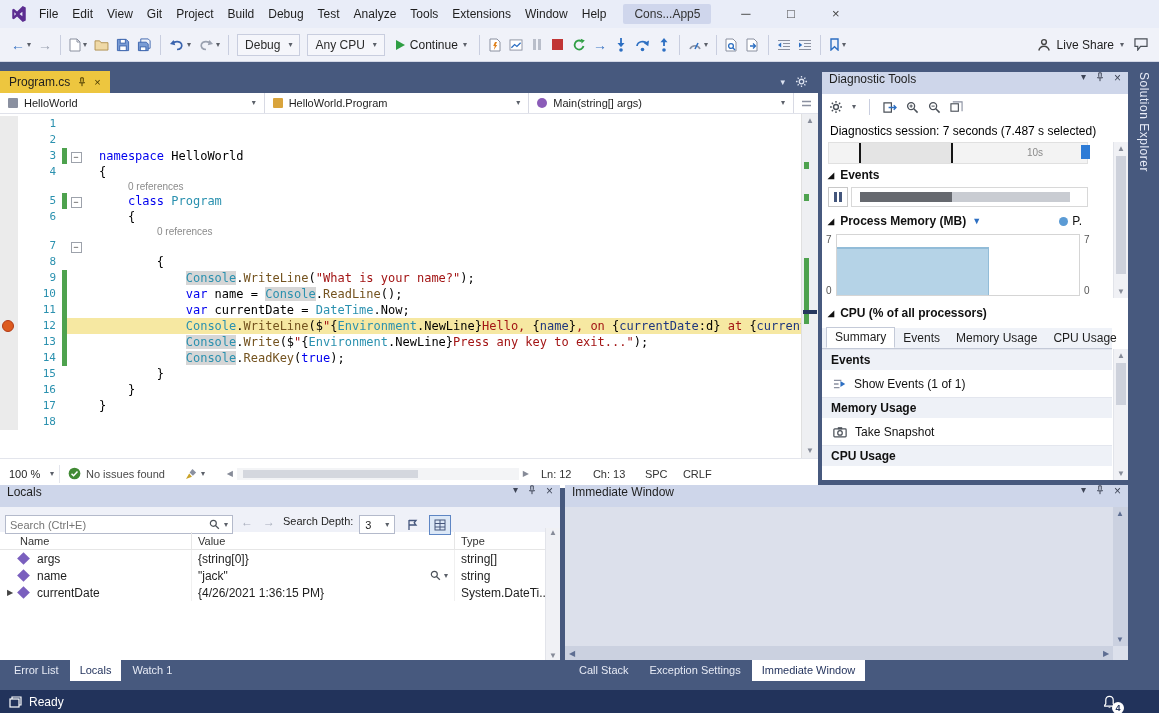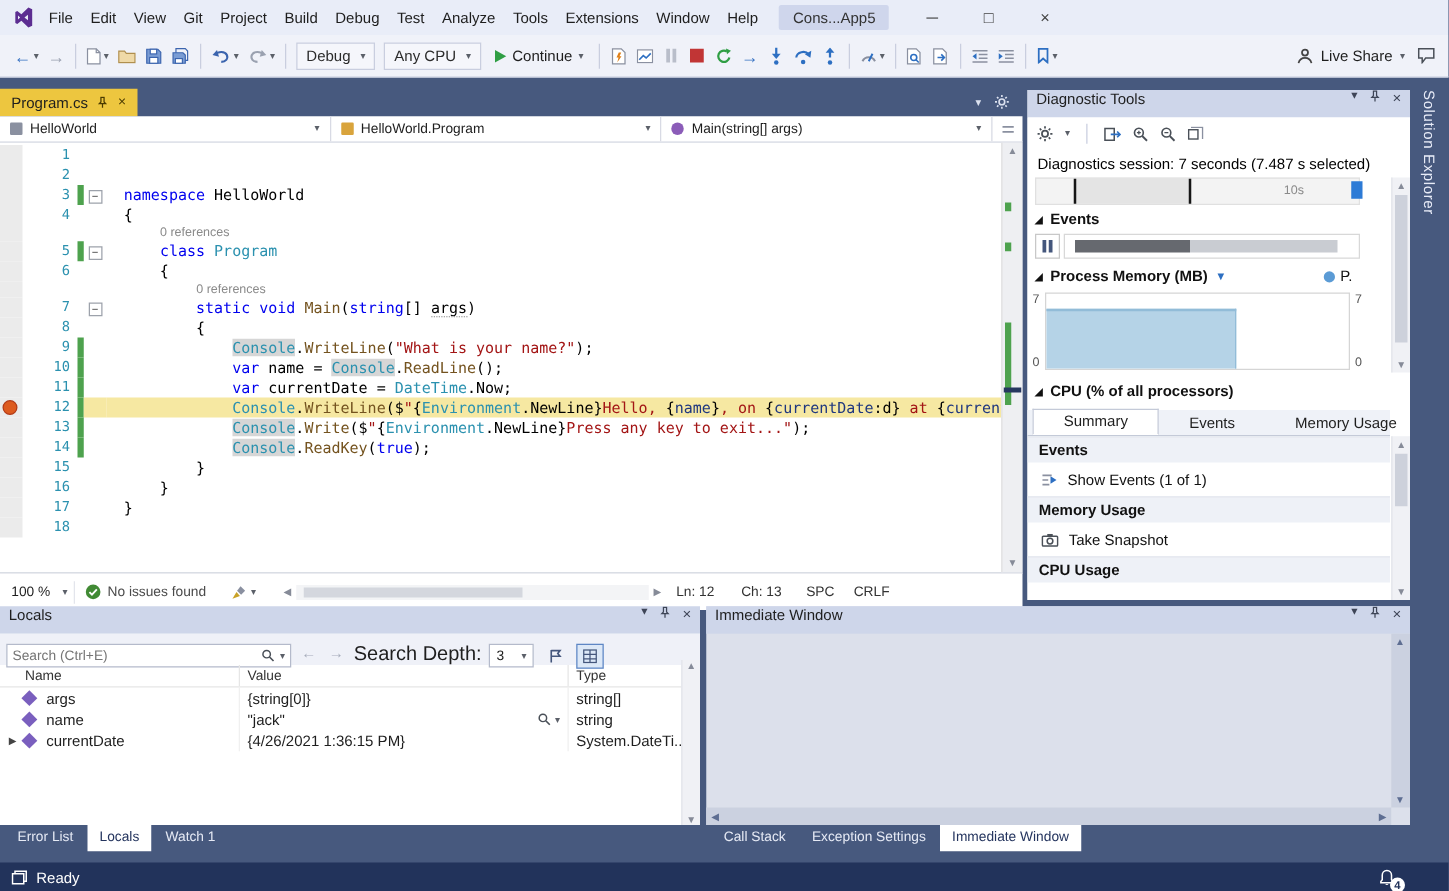--- a/index.html
+++ b/index.html
@@ -106,36 +106,36 @@
 .pausebox{width:20px;height:20px;border:1px solid #C8C8C8;display:flex;align-items:center;justify-content:center;gap:2px}
 .pausebox i{width:3px;height:10px;background:#44567C}
 .evttrack{flex:1;height:20px;border:1px solid #D8D8D8;background:#FFF;position:relative}
 .evseg1{position:absolute;left:8px;top:4px;width:92px;height:10px;background:#66696F}
 .evseg2{position:absolute;left:100px;top:4px;width:118px;height:10px;background:#C9CCD2}
 .memchart{position:absolute;top:112px;left:0;width:290px;height:66px}
 .axlab{position:absolute;font-size:10px;color:#555}
 .membox{position:absolute;left:14px;top:2px;width:244px;bottom:2px;border:1px solid #D5D5D5;background:#FFF;overflow:hidden}
 .memarea{position:absolute;left:0;top:12px;bottom:0;width:63%;background:#B5D3E7;border-top:2px solid #92BCD8;border-right:1px solid #92BCD8}
 .dtabs{position:absolute;top:208px;left:0;width:290px;height:21px;background:#EFF2F8;border-bottom:1px solid #C4CAD8;display:flex;align-items:flex-end;padding-left:4px}
-.dtab{padding:2px 24px 3px;color:#1E1E1E;white-space:nowrap}
+.dtab{padding:2px 8px 3px;color:#1E1E1E;white-space:nowrap}
 .dtab.dactive{background:#FFF;border:1px solid #C4CAD8;border-bottom:1px solid #FFF}
 .summary{position:absolute;top:229px;left:0;width:290px;bottom:0;overflow:hidden}
 .srow-h{height:21px;background:#EEF1F7;display:flex;align-items:center;padding:0 9px;font-weight:bold;border-top:1px solid #E3E6EE;color:#111}
 .srow-i{height:27px;display:flex;align-items:center;gap:8px;padding:0 11px;color:#111}
 .sb-v{position:absolute;width:15px;background:#F0F1F5;border-left:1px solid #E2E4EA}
 .sb-v .ar{position:absolute;left:0;width:14px;text-align:center;font-size:8px;color:#868B98;height:13px;line-height:13px}
 .sb-th{position:absolute;left:2px;width:10px;background:#CDD1DB}
 
 
 .locals{position:absolute;top:485px;left:0;width:560px;height:175px;background:#FFF;display:flex;flex-direction:column}
 .ltb{height:25px;background:#EFF1F8;display:flex;align-items:flex-start;padding:8px 5px;gap:6px;flex:none}
 .lsearch{width:228px;height:19px;background:#FFF;border:1px solid #B4BACB;display:flex;align-items:center;padding:0 4px;gap:4px}
 .lsearch input{border:0;outline:0;flex:1;font:11px "Liberation Sans",sans-serif;color:#444;min-width:0}
 .lnav{color:#A7ADBB;font-size:12px;padding:0 2px}
-.ldepth{white-space:nowrap;font-size:16px}
+.ldepth{white-space:nowrap;font-size:11px}
 .ldcombo{width:36px;height:19px;background:#FFF;border:1px solid #B4BACB;display:flex;align-items:center;justify-content:space-between;padding:0 5px;font-size:11px}
 .licon{width:22px;height:20px;display:flex;align-items:center;justify-content:center}
 .licon.pressed{border:1px solid #5E86C4;background:#DCE8F7}
 .lgridhead{height:18px;display:flex;border-bottom:1px solid #E6E6E6;flex:none;font-size:11px;color:#333}
 .gh{display:flex;align-items:center;border-right:1px solid #E6E6E6;padding-left:6px}
 .gh.c0{width:192px;padding-left:20px}
 .gh.c1{width:263px}
 .gh.c2{flex:1;border-right:0}
 .lrows{flex:1;position:relative;overflow:hidden}
 .lrow{display:flex;height:17px;align-items:center;font-size:12px}
@@ -477,21 +477,20 @@
           <span class="g"></span>
           <span class="chg"></span>
           <span class="f"></span>
           <span class="code">0 references</span>
         </div>
         <div class="crow">
           <span class="m"></span>
           <span class="g">7</span>
           <span class="chg"></span>
           <span class="f"><span class="foldbox">−</span></span>
-          <span class="code"><span class="tk-pl">        </span><span class="tk-kw">static</span><span class="tk-pl"> </span><span class="tk-kw">void</span><span class="tk-pl"> </span><span class="tk-me">Main</span><span class="tk-pl">(</span><span class="tk-kw">string</span><span class="tk-pl">[] </span><span class="tk-pa">args</span><span class="tk-pl">)</span></span>
         </div>
         <div class="crow">
           <span class="m"></span>
           <span class="g">8</span>
           <span class="chg"></span>
           <span class="f"></span>
           <span class="code"><span class="tk-pl">        {</span></span>
         </div>
         <div class="crow">
           <span class="m"></span>

